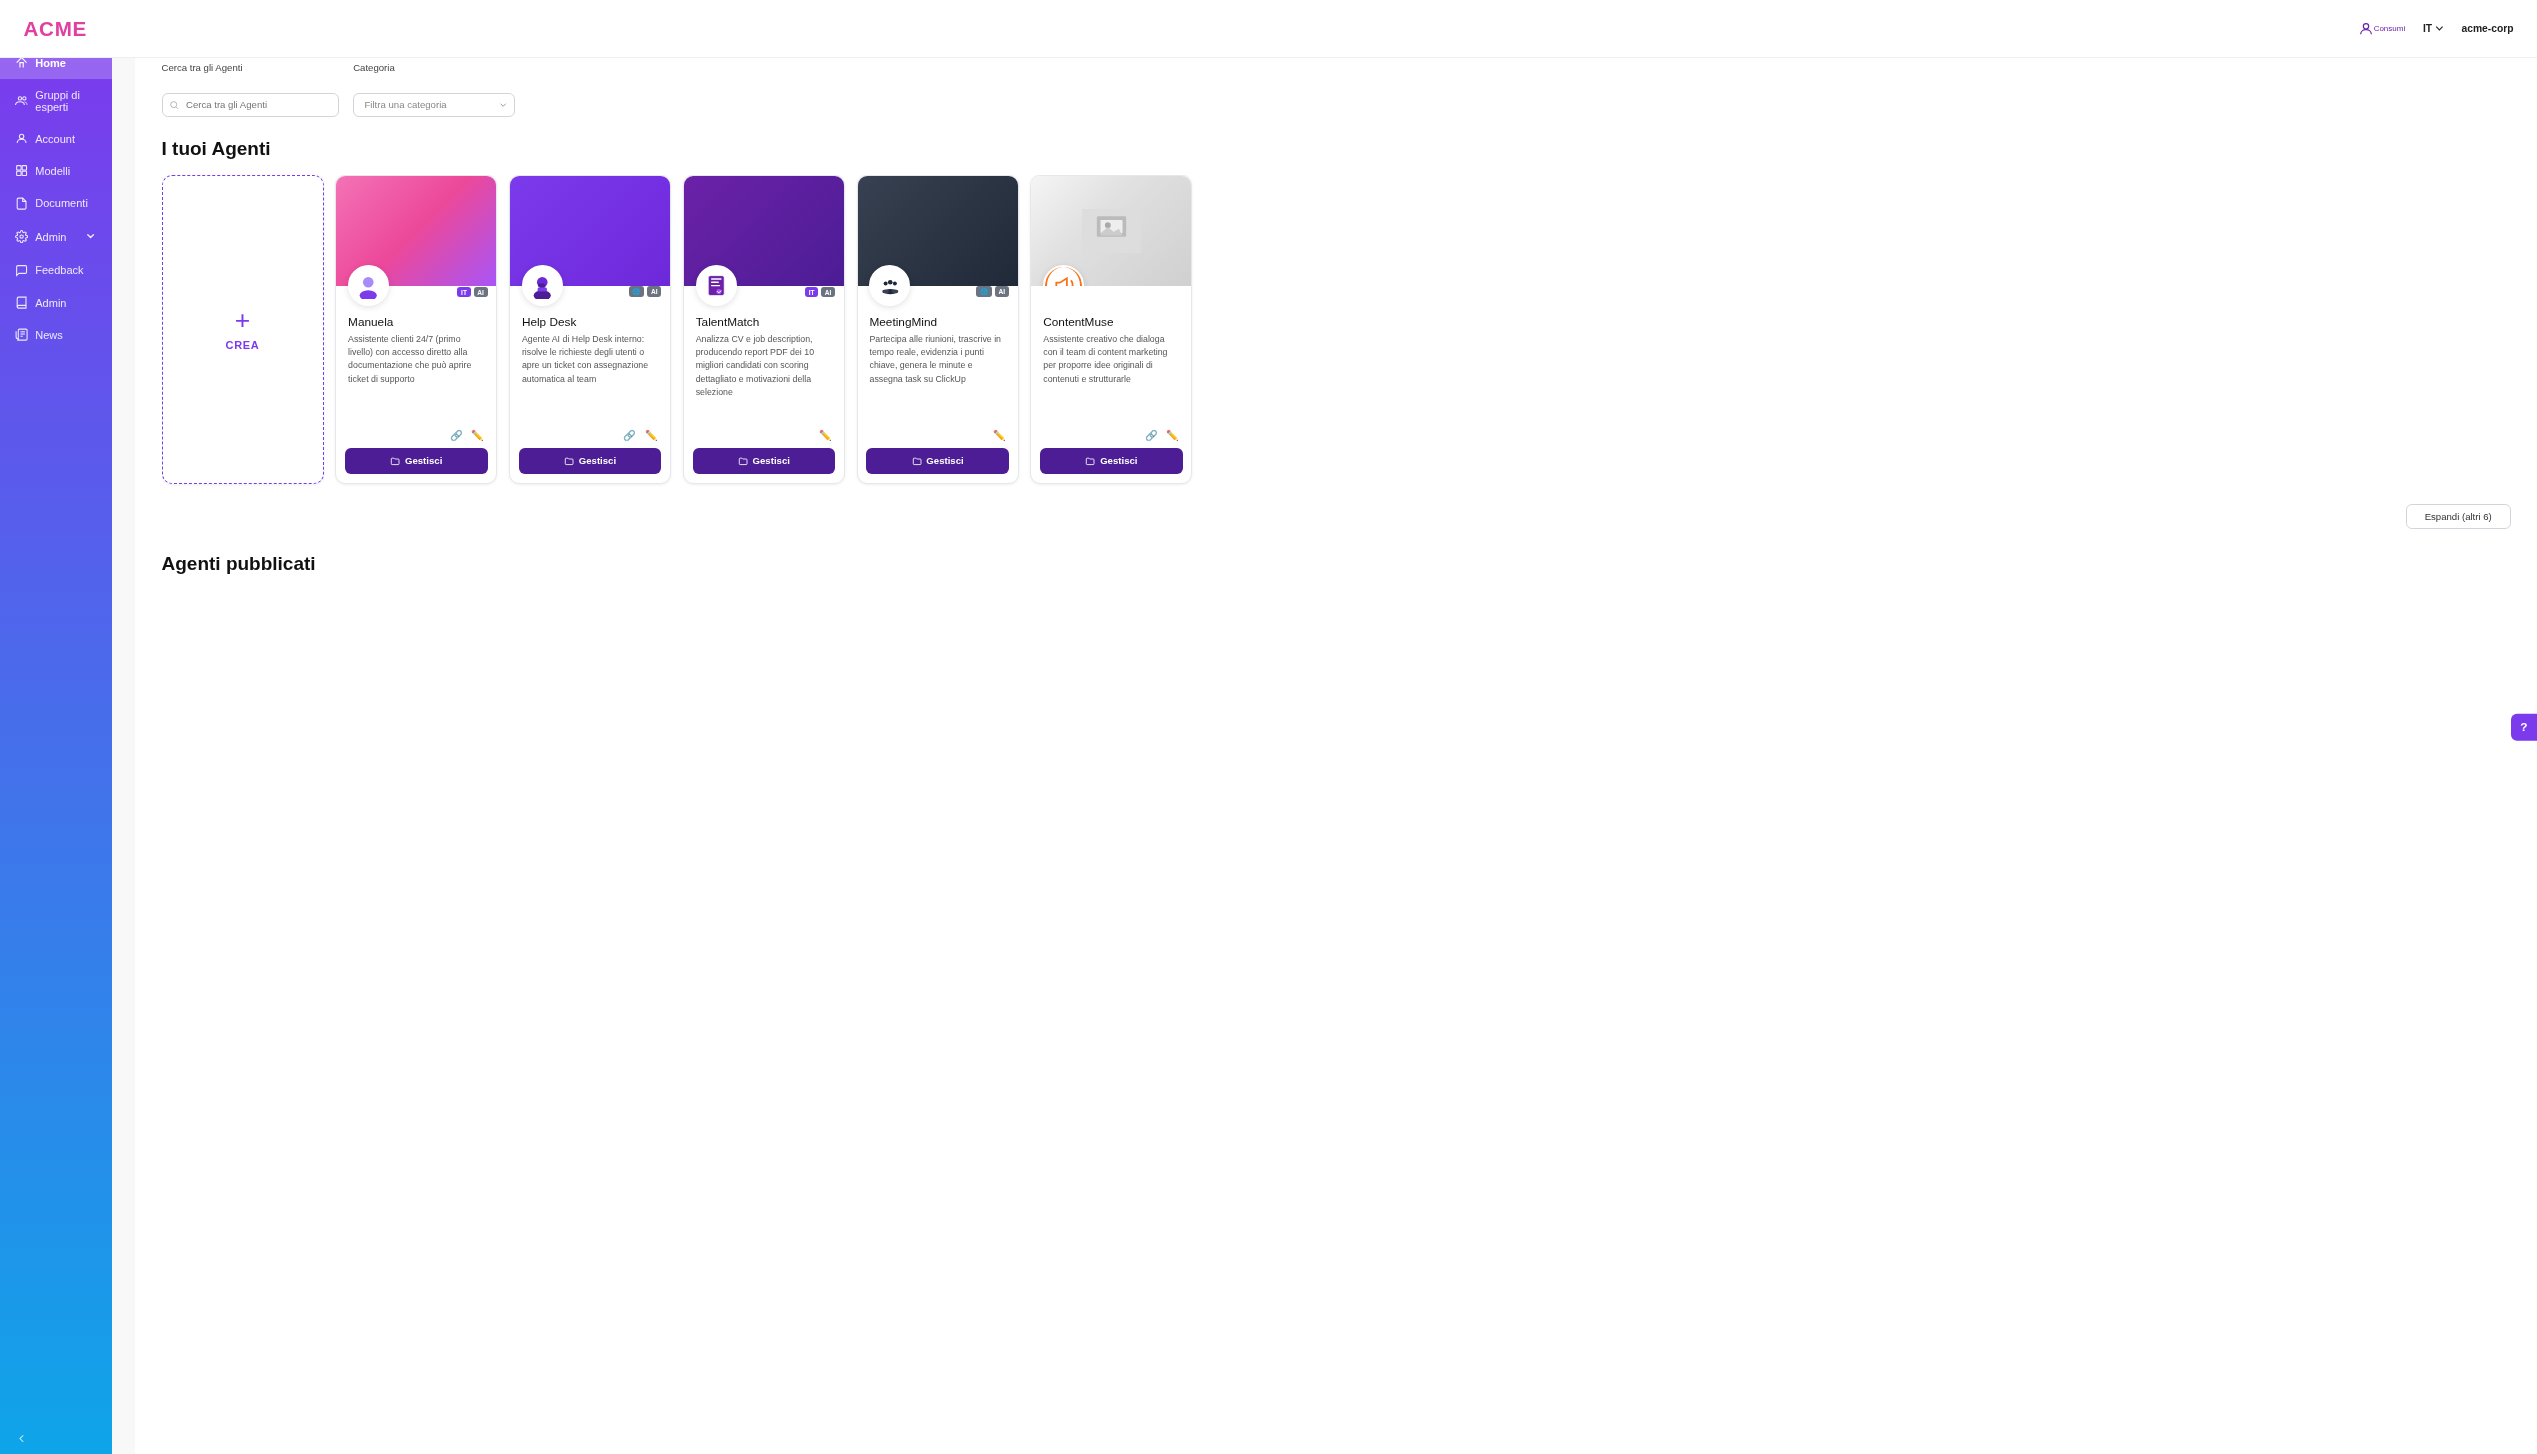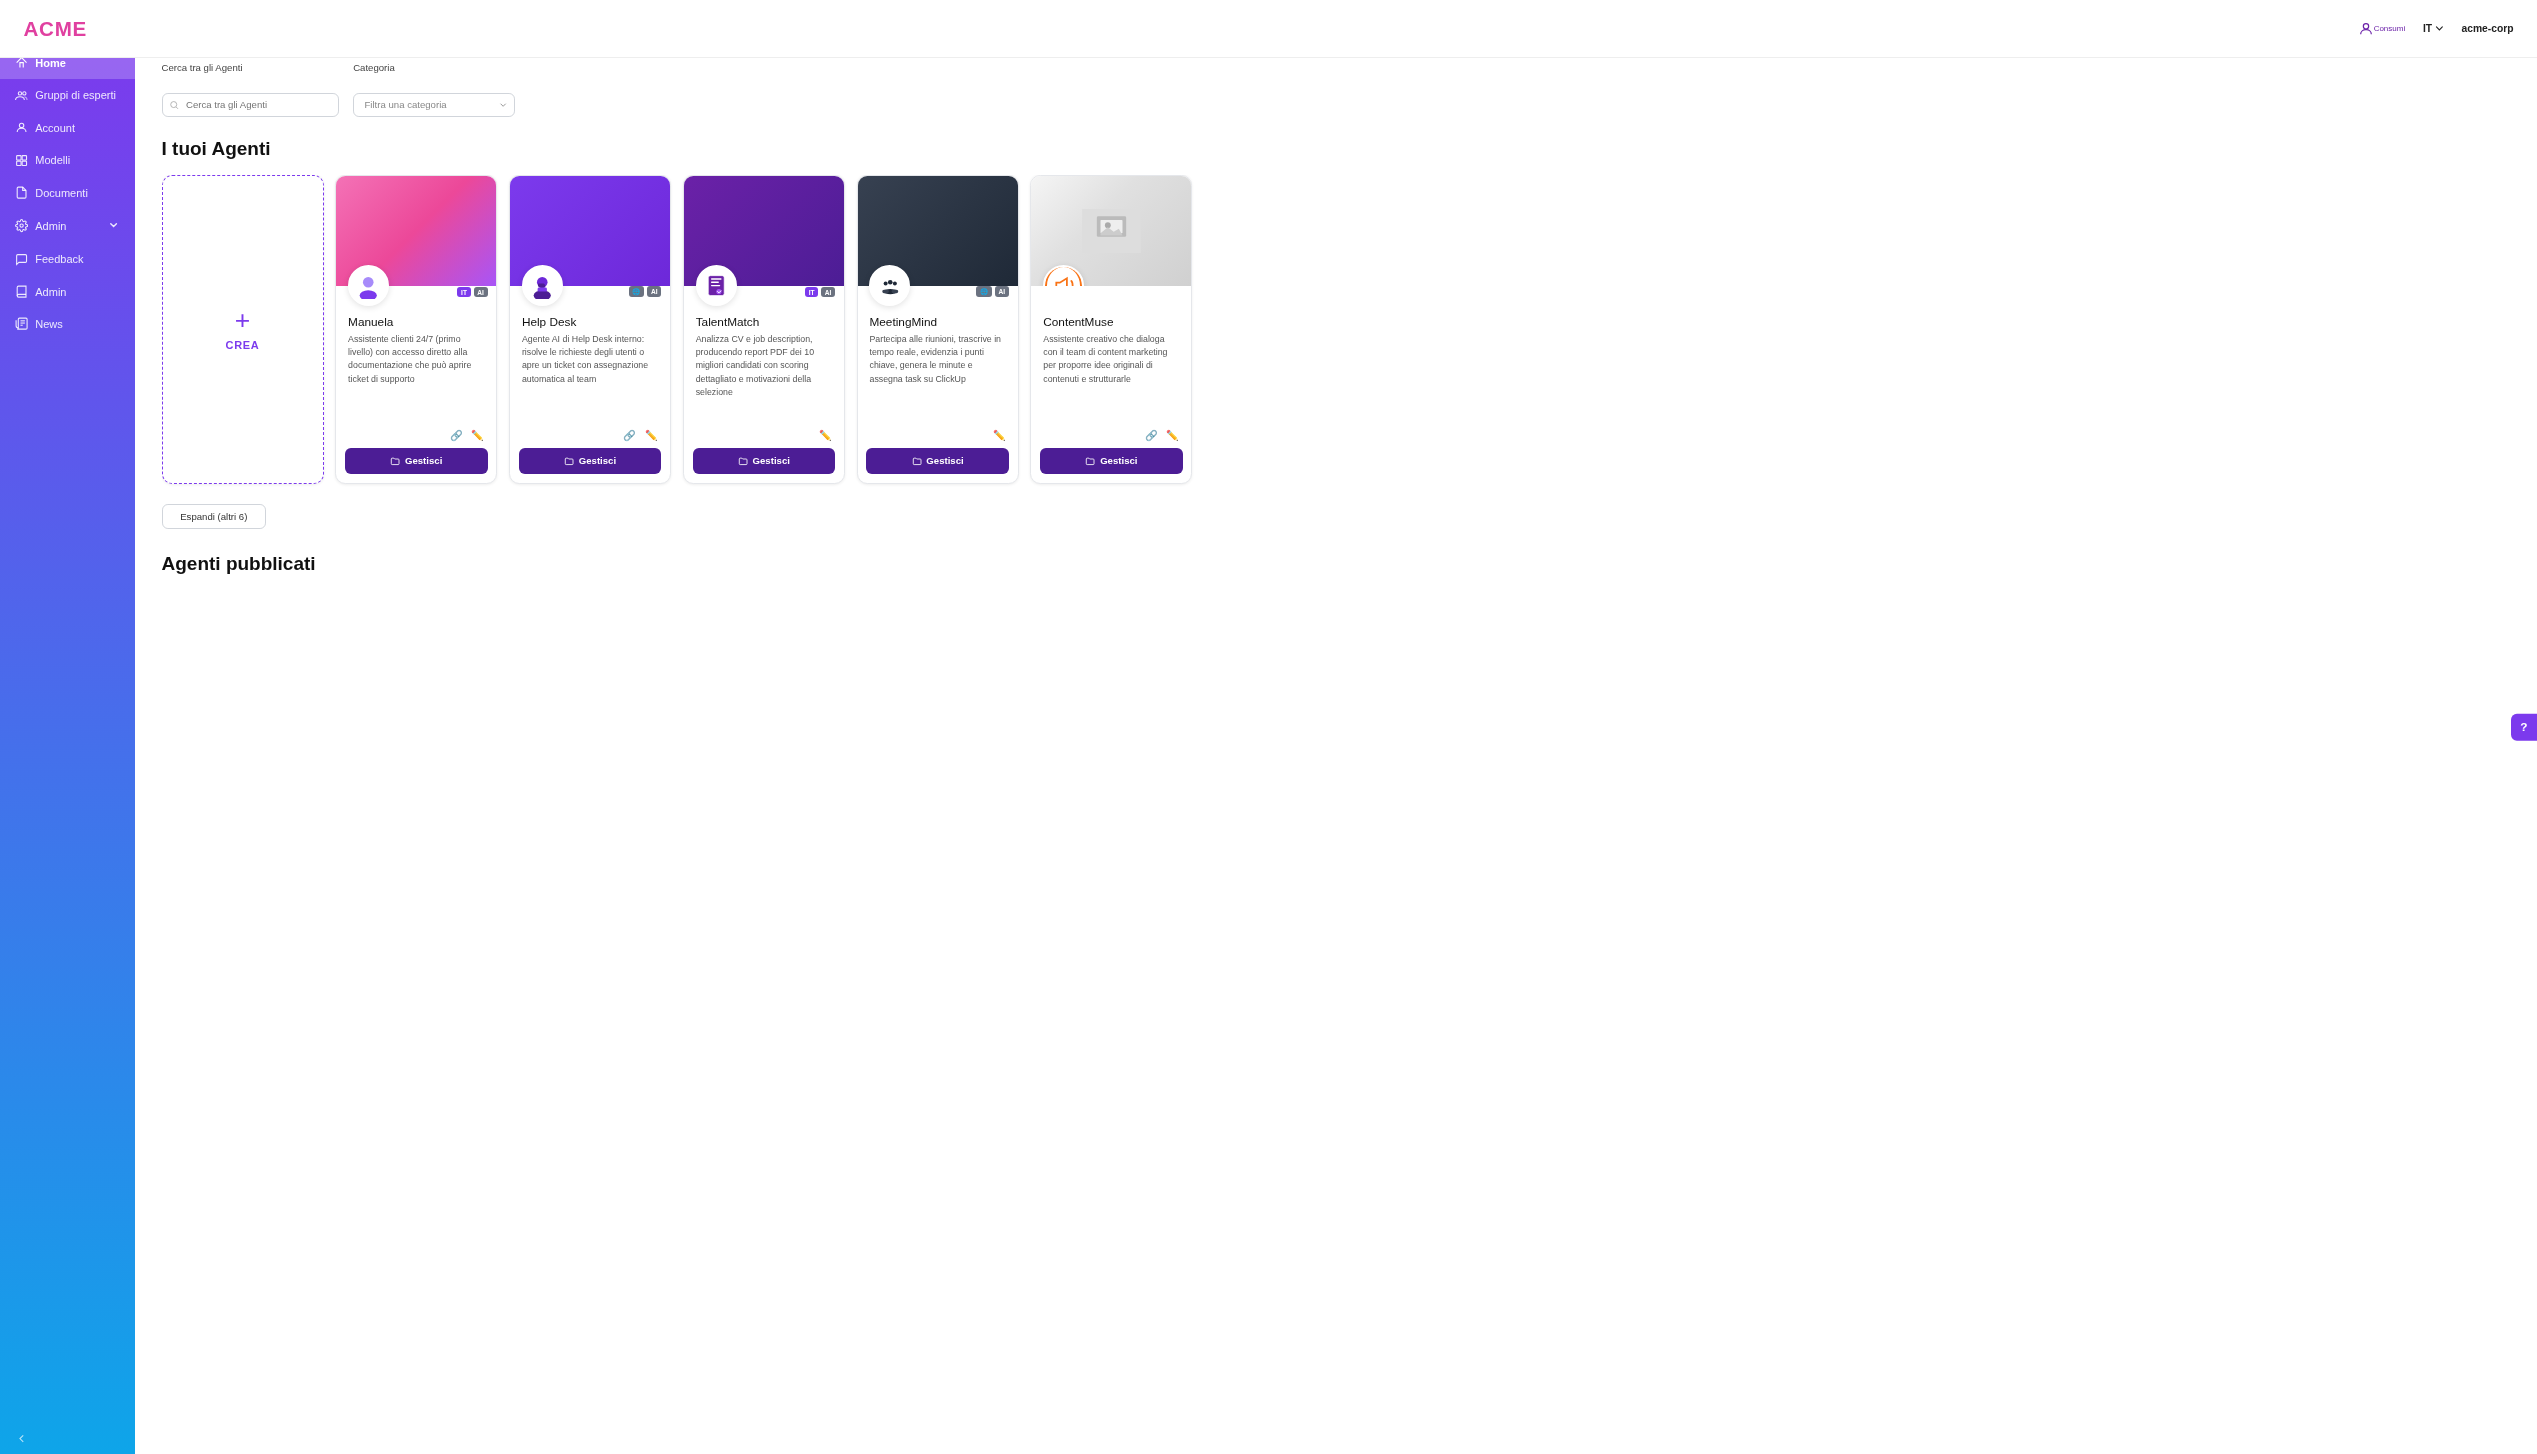--- a/index.html
+++ b/index.html
@@ -13,21 +13,21 @@
     }
     .topbar-logo { font-size: 20.6px; font-weight: 900; color: #e040a0; letter-spacing: 0.7px; }
     .topbar-right { display: flex; align-items: center; gap: 17.7px; }
     .topbar-consumi { display: flex; flex-direction: row; align-items: center; font-size: 8px; color: #6b21a8; cursor: pointer; }
     .topbar-consumi svg { width: 16px; height: 16px; }
     .topbar-lang { display: flex; align-items: center; gap: 2.9px; font-size: 10.3px; font-weight: 600; color: #222; cursor: pointer; border: none; background: none; }
     .topbar-corp { font-size: 10.3px; font-weight: 600; color: #222; }
 
     
     .sidebar {
-      position: fixed; top: 41px; left: 0; bottom: 0; width: 135px;
+      position: fixed; top: 41px; left: 0; bottom: 0; width: 112px;
       background: linear-gradient(180deg, #7c3aed 0%, #0ea5e9 100%);
       display: flex; flex-direction: column; z-index: 99;
     }
     .sidebar-nav { flex: 1; padding: 5.9px 0; }
     .sidebar-item {
       display: flex; align-items: center; gap: 7.4px;
       padding: 9.6px 14.7px; color: rgba(255,255,255,0.88); font-size: 11px;
       cursor: pointer; position: relative; transition: background 0.15s;
     }
     .sidebar-item.active { background: rgba(255,255,255,0.22); color: #fff; font-weight: 700; }
@@ -105,21 +105,21 @@
 
     .card-btn {
       margin: 5.9px 8.8px 8.8px; padding: 7.4px; background: #4c1d95; color: #fff;
       border: none; border-radius: 5.9px; font-size: 9.6px; font-weight: 600;
       cursor: pointer; display: flex; align-items: center; justify-content: center; gap: 4.4px;
       transition: background 0.15s;
     }
     .card-btn svg { width: 10.3px; height: 10.3px; }
 
     
-    .expand-row { display: flex; justify-content: flex-start; margin: 14.7px 0 23.5px; }
+    .expand-row { display: flex; justify-content: flex-end; margin: 14.7px 0 23.5px; }
     .expand-btn {
       padding: 5.9px 17.7px; border: 0.7px solid #d1d5db; border-radius: 5.9px;
       background: #fff; font-size: 9.6px; color: #333; cursor: pointer;
       font-weight: 500; transition: background 0.15s;
     }
 
     
     .help-btn {
       position: fixed; right: 0; top: 50%; transform: translateY(-50%);
       background: #7c3aed; color: #fff; width: 26.5px; height: 26.5px;

